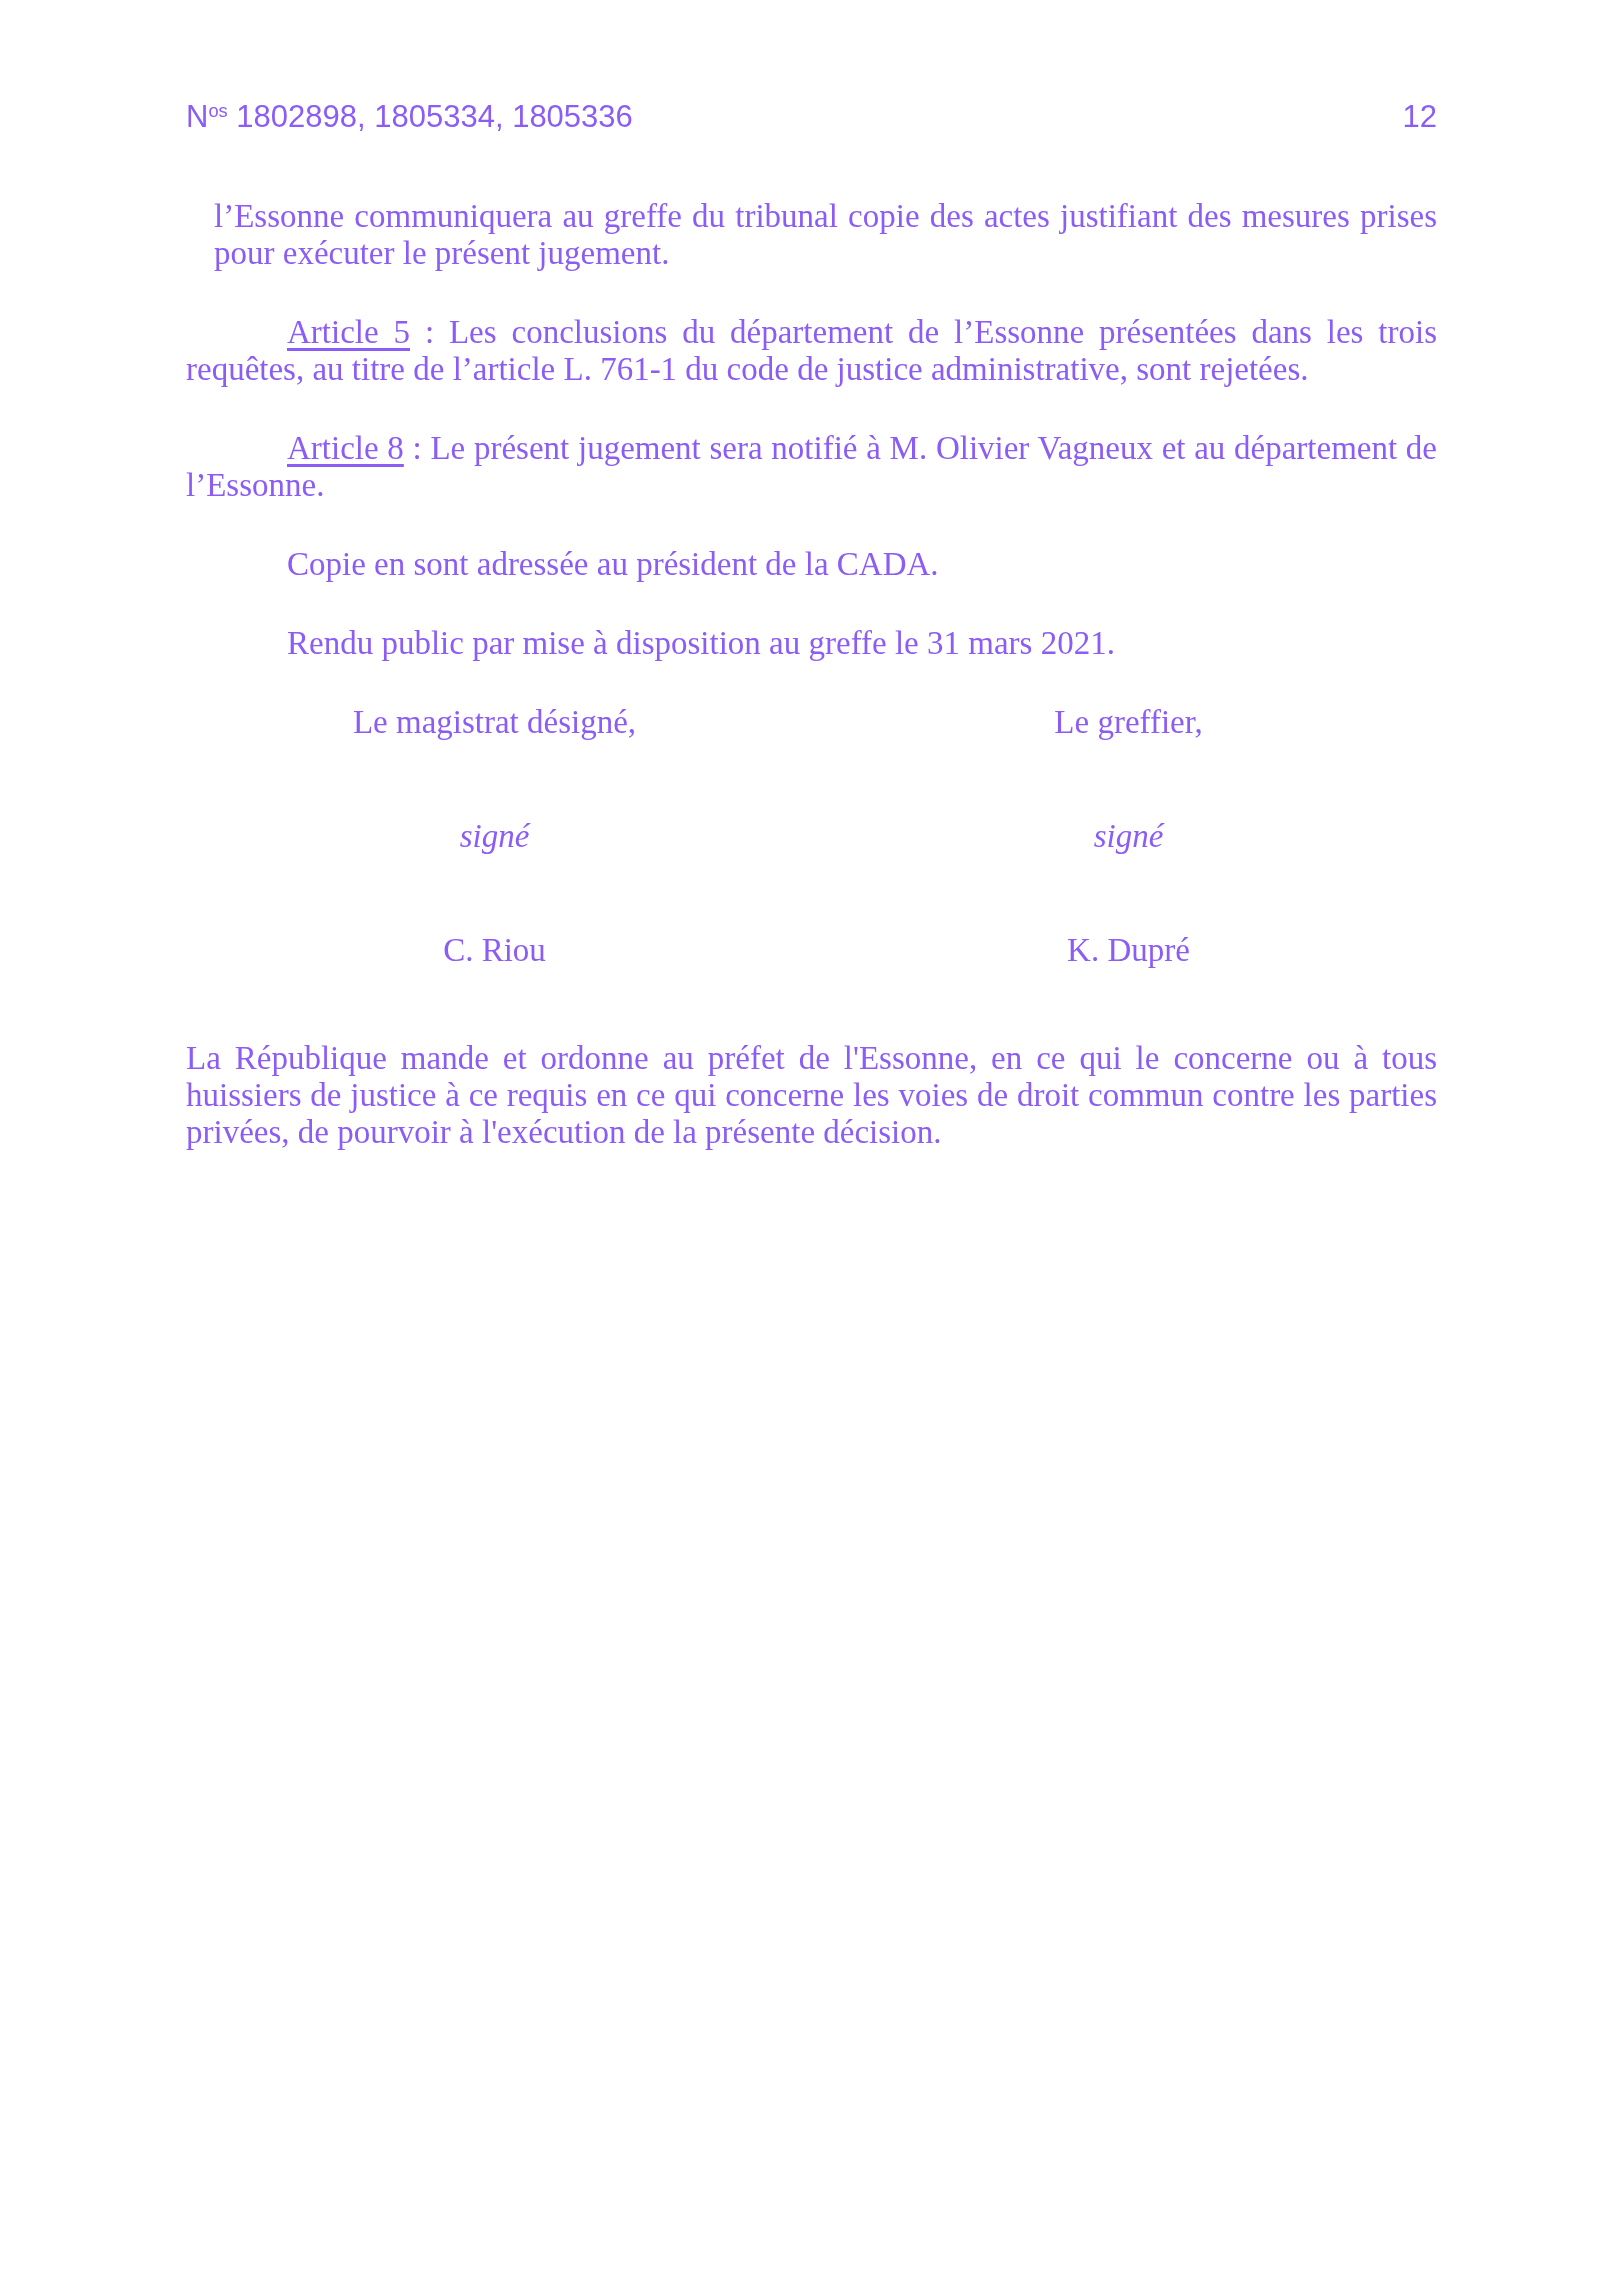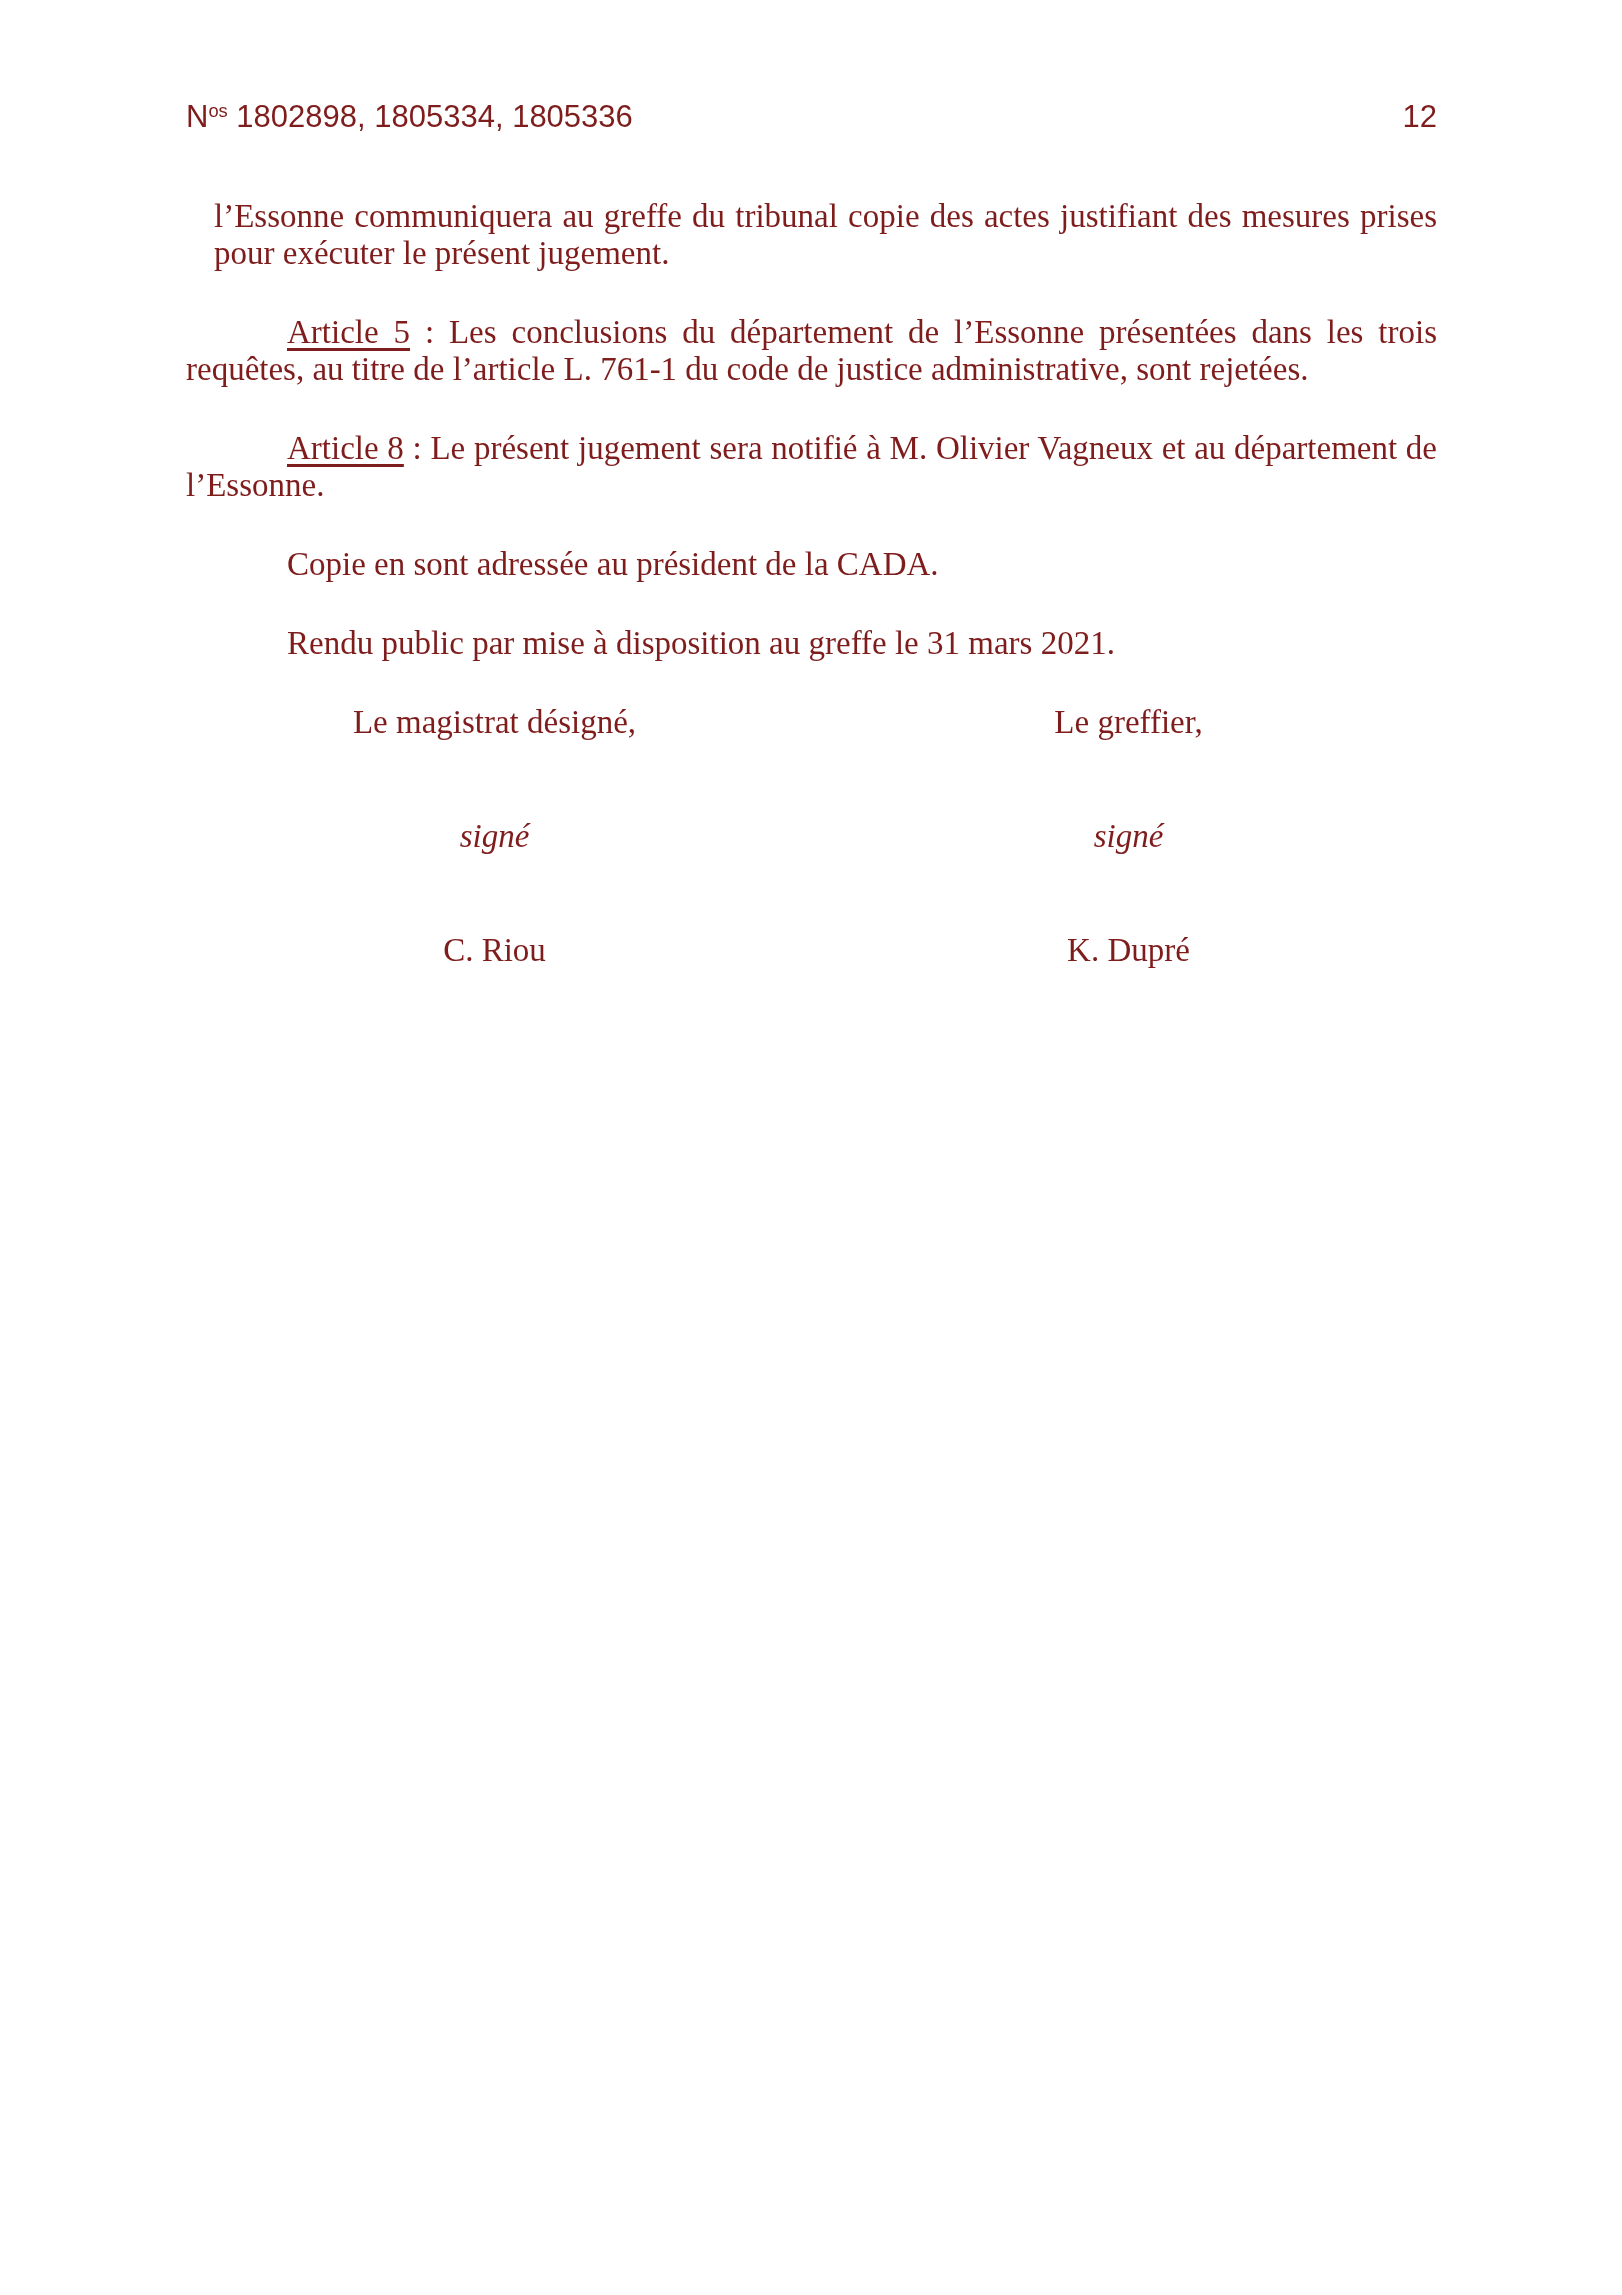--- a/index.html
+++ b/index.html
@@ -5,21 +5,21 @@
   html, body {
     margin: 0;
     padding: 0;
     background: #ffffff;
   }
   .page {
     position: relative;
     width: 1623px;
     height: 2295px;
     background: #ffffff;
-    color: #7f1d1d;
+    color: #8b5cf6;
     font-family: "Liberation Serif", serif;
     font-size: 33px;
     line-height: 37px;
     box-sizing: border-box;
     padding: 99px 186px 0 186px;
     overflow: hidden;
   }
   .header {
     display: flex;
     justify-content: space-between;
@@ -107,17 +107,18 @@
       <div class="sig-row">
         <div class="sig-cell sig-signed">signé</div>
         <div class="sig-cell sig-signed">signé</div>
       </div>
       <div class="sig-row">
         <div class="sig-cell">C. Riou</div>
         <div class="sig-cell">K. Dupré</div>
       </div>
     </section>
 
+    <p class="body-par closing">La République mande et ordonne au préfet de l'Essonne, en ce qui le concerne ou à tous huissiers de justice à ce requis en ce qui concerne les voies de droit commun contre les parties privées, de pourvoir à l'exécution de la présente décision.</p>
 
   </main>
 
 </div>
 
 
 </body></html>

